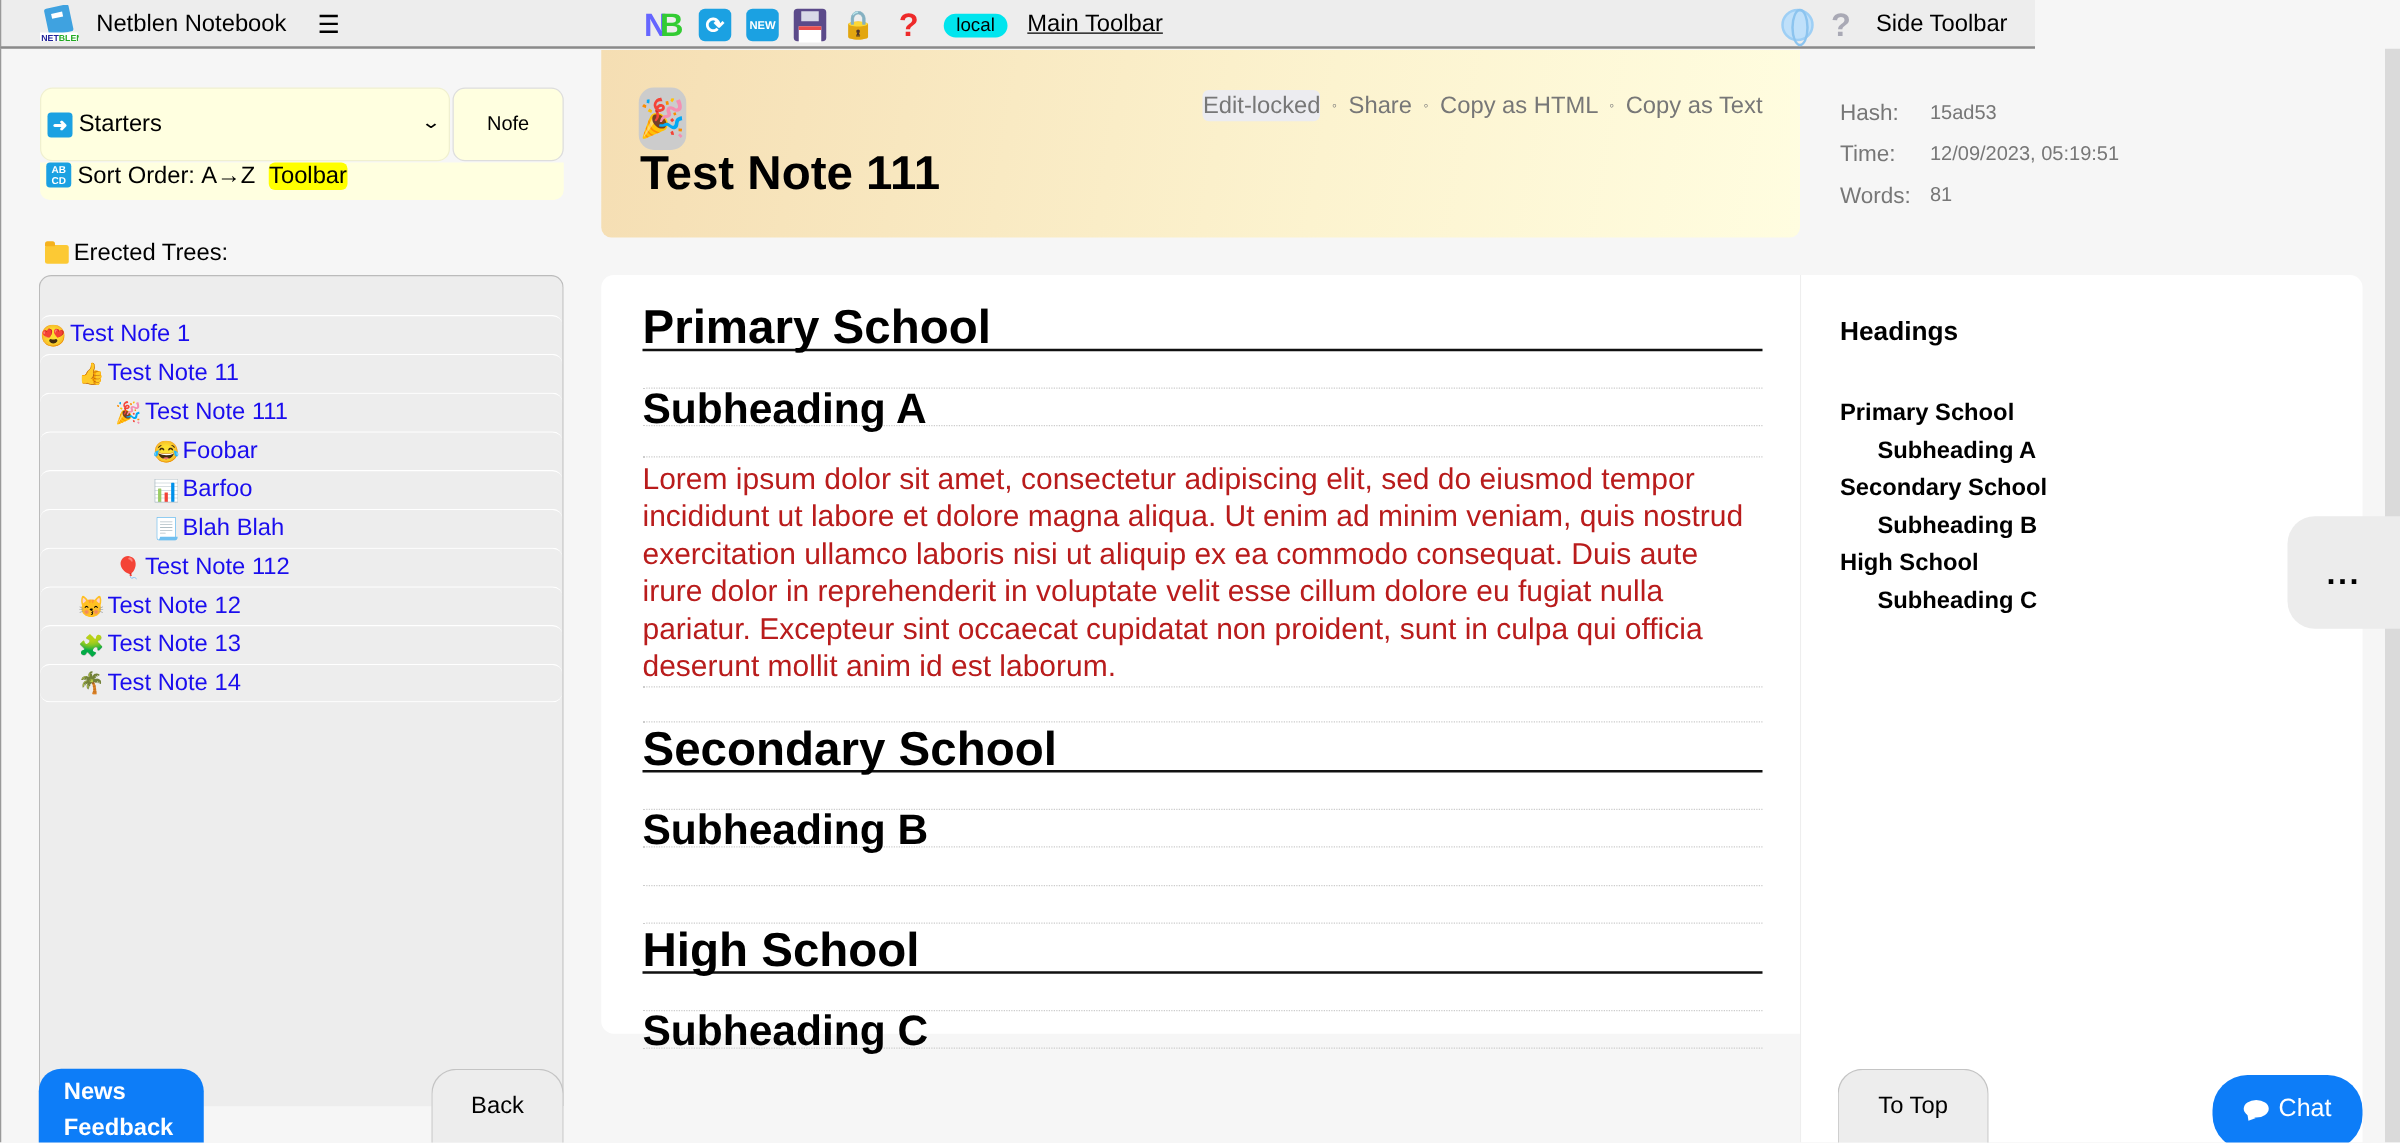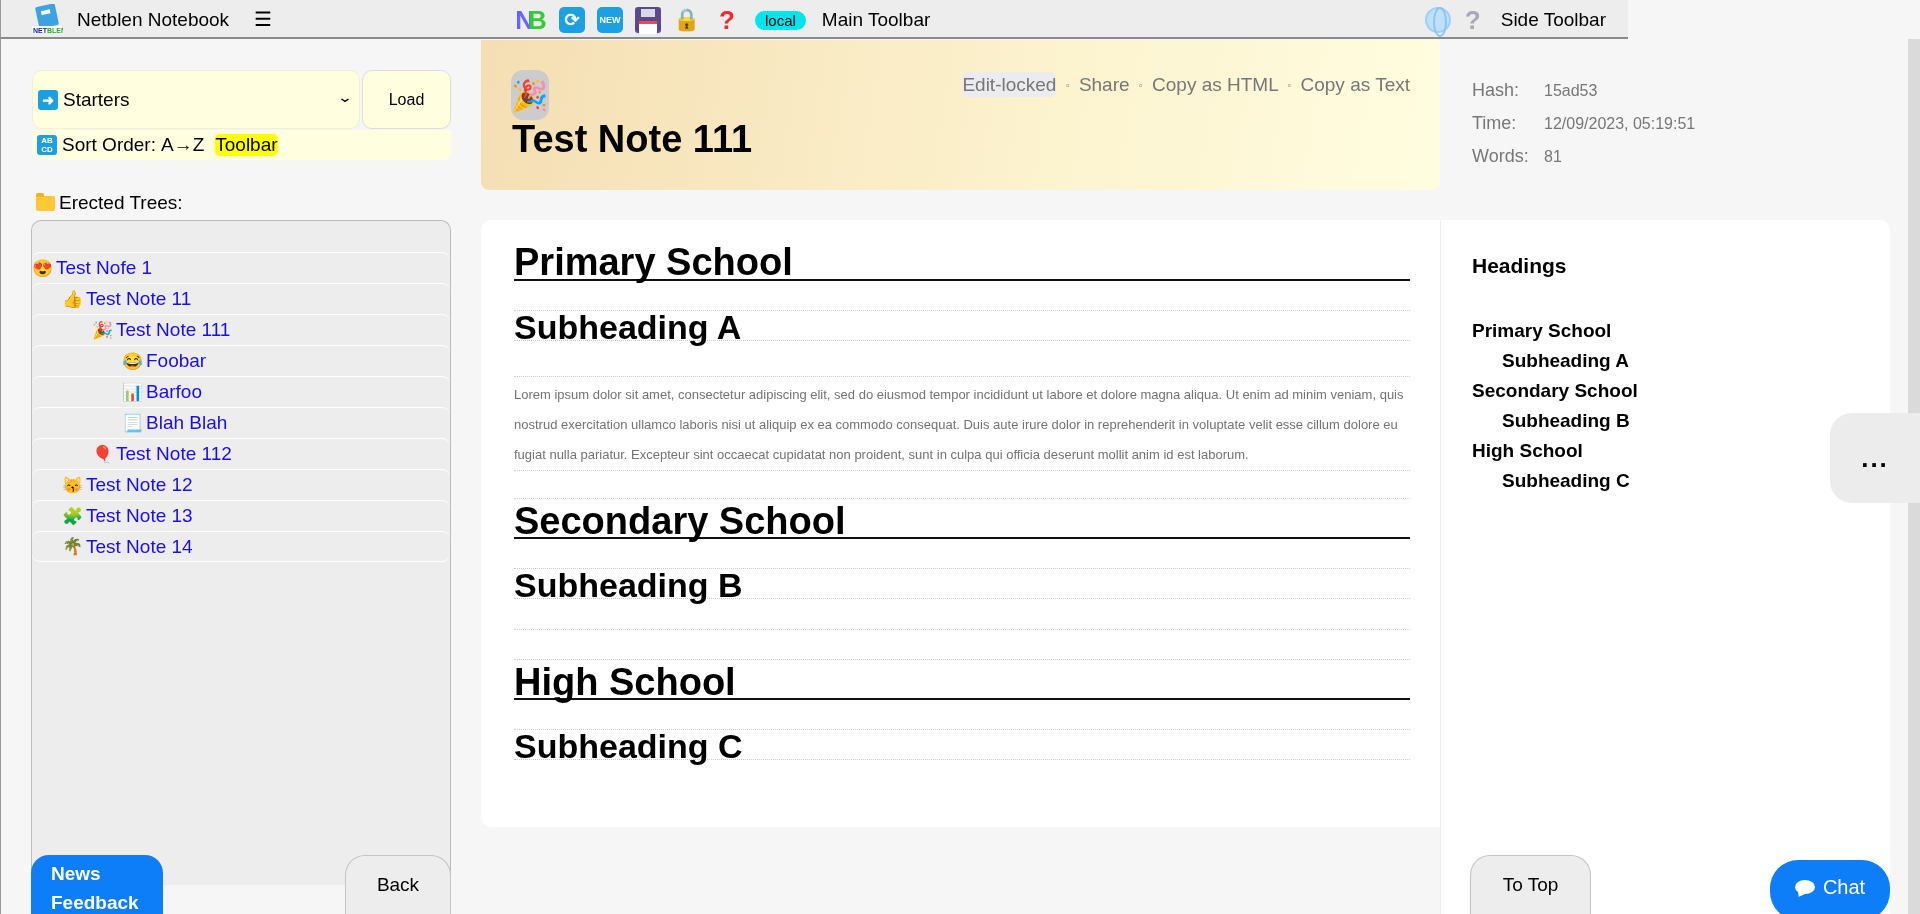--- a/index.html
+++ b/index.html
@@ -23,21 +23,21 @@
   .ic-nb { font-size: 26px; font-weight: 900; width: 32px; }
   .ic-nb .n { color: #6666ff; } .ic-nb .b { color: #33cc33; margin-left: -6px; }
   .ic-sync { background: #1ba1e2; color: #fff; font-size: 18px; width: 26px; height: 26px; }
   .ic-new { background: #1ba1e2; color: #fff; font-size: 9px; width: 26px; height: 26px; }
   .ic-save { width: 26px; height: 26px; background: #5b4a8a; border-radius: 3px; position: relative; }
   .ic-save::before { content: ""; position: absolute; left: 6px; top: 2px; width: 14px; height: 8px; background: #d9d9e8; }
   .ic-save::after { content: ""; position: absolute; left: 4px; top: 14px; width: 18px; height: 10px; background: #fff; border-top: 3px solid #e94d4d; }
   .ic-lock { font-size: 22px; color: #f2b83a; }
   .ic-help { color: #ee2a2a; font-size: 26px; }
   .local-badge { background: #00e5ee; border-radius: 12px; padding: 1px 10px; font-size: 15px; margin-left: 2px; }
-  .main-toolbar-label { font-size: 19px; margin-left: 4px; }
+  .main-toolbar-label { font-size: 19px; margin-left: 4px; text-decoration: underline; }
   .side-tools { position: absolute; right: 22px; top: 5px; display: flex; align-items: center; gap: 14px; height: 30px; }
   .ic-globe { width: 26px; height: 26px; border-radius: 50%; border: 2px solid #9ecff5; background: #bfe0fa; position: relative; }
   .ic-globe::before { content: ""; position: absolute; left: 6px; top: -2px; width: 10px; height: 26px; border: 2px solid #8cc4ef; border-radius: 50%; }
   .ic-gq { color: #a9a9b5; font-size: 26px; font-weight: bold; }
   .side-toolbar-label { font-size: 19px; margin-left: 6px; }
 
   
   .left-edge { position: absolute; left: 0; top: 39px; width: 1px; height: 875px; background: #999; }
   .starters-select {
     position: absolute; left: 32px; top: 70px; width: 328px; height: 59px;
@@ -46,21 +46,21 @@
   }
   .arrow-icon { width: 20px; height: 20px; background: #1ba1e2; color: #fff; border-radius: 3px; font-size: 14px; display: inline-flex; align-items: center; justify-content: center; margin-right: 5px; font-weight: bold; }
   .chev { position: absolute; right: 8px; top: 18px; font-size: 14px; transform: scaleX(1.4); }
   .load-button {
     position: absolute; left: 362px; top: 70px; width: 89px; height: 59px;
     background: #ffffe0; border: 1px solid #ddd; border-radius: 10px;
     font-size: 16px; display: flex; align-items: center; justify-content: center;
   }
   .sort-row {
     position: absolute; left: 32px; top: 130px; width: 419px; height: 30px;
-    background: #ffffe0; border-radius: 0 0 8px 8px; font-size: 19px; display: flex; align-items: center; padding-left: 5px;
+    background: #ffffe0; border-radius: 0 0 8px 8px; font-size: 19px; display: flex; align-items: flex-start; padding-left: 5px;
   }
   .abcd-icon { width: 20px; height: 20px; background: #1ba1e2; color: #fff; border-radius: 3px; font-size: 8px; line-height: 9px; display: inline-flex; align-items: center; justify-content: center; text-align: center; margin-right: 5px; font-weight: bold; }
   .sort-link { margin-left: 5px; }
   .sort-link.active { background: #ffff00; border-radius: 5px; margin-left: 11px; }
   .trees-label { position: absolute; left: 36px; top: 192px; font-size: 19px; display: flex; align-items: center; }
   .folder-icon { width: 19px; height: 15px; background: #fcc934; border-radius: 2px; margin-right: 4px; position: relative; }
   .folder-icon::before { content: ""; position: absolute; left: 0; top: -3px; width: 8px; height: 4px; background: #f5b21e; border-radius: 2px 2px 0 0; }
   .tree-box {
     position: absolute; left: 31px; top: 220px; width: 420px; height: 665px;
     background: #ededed; border: 1px solid #bbb; border-radius: 10px 10px 0 0; border-bottom: none;
@@ -104,21 +104,21 @@
   .meta-row .v { font-size: 16px; }
 
   
   .content-card {
     position: absolute; left: 481px; top: 220px; width: 959px; height: 607px;
     background: #fff; border-radius: 10px 0 0 10px;
   }
   .content-inner { position: absolute; left: 33px; top: 20px; width: 896px; }
   .h1 { font-size: 38px; font-weight: bold; border-bottom: 2px solid #111; height: 41px; line-height: 44px; }
   .h2 { font-size: 34px; font-weight: bold; height: 31px; line-height: 32px; border-bottom: 1px dotted #ccc; border-top: 1px dotted #ccc; margin-top: 29px; }
-  .para { font-size: 13px; color: #737373; line-height: 30px; border-top: 1px dotted #ccc; border-bottom: 1px dotted #ccc; margin-top: 35px; padding: 3px 0 0; }
+  .para { font-size: 24px; color: #b91c1c; line-height: 30px; border-top: 1px dotted #ccc; border-bottom: 1px dotted #ccc; margin-top: 24px; padding: 3px 0 0; }
   .h1.sec { margin-top: 27px; border-top: 1px dotted #ccc; }
   .blank-row { height: 31px; border-bottom: 1px dotted #ccc; }
 
   
   .headings-panel {
     position: absolute; left: 1440px; top: 220px; width: 450px; height: 694px;
     background: #fff; border-left: 1px solid #eee; border-radius: 0 10px 0 0;
   }
   .headings-title { position: absolute; left: 31px; top: 34px; font-size: 21px; font-weight: bold; }
   .headings-list { position: absolute; left: 31px; top: 96px; }
@@ -180,21 +180,21 @@
   </div>
 </div>
 
 <div class="left-edge"></div>
 
 <div class="starters-select">
   <span class="arrow-icon">➜</span>
   <span>Starters</span>
   <span class="chev">⌄</span>
 </div>
-<div class="load-button">Load</div>
+<div class="load-button">Nofe</div>
 
 <div class="sort-row">
   <span class="abcd-icon">AB<br>CD</span>
   <span>Sort Order:</span>
   <span class="sort-link">A→Z</span>
   <span class="sort-link active">Toolbar</span>
 </div>
 
 <div class="trees-label">
   <span class="folder-icon"></span>

